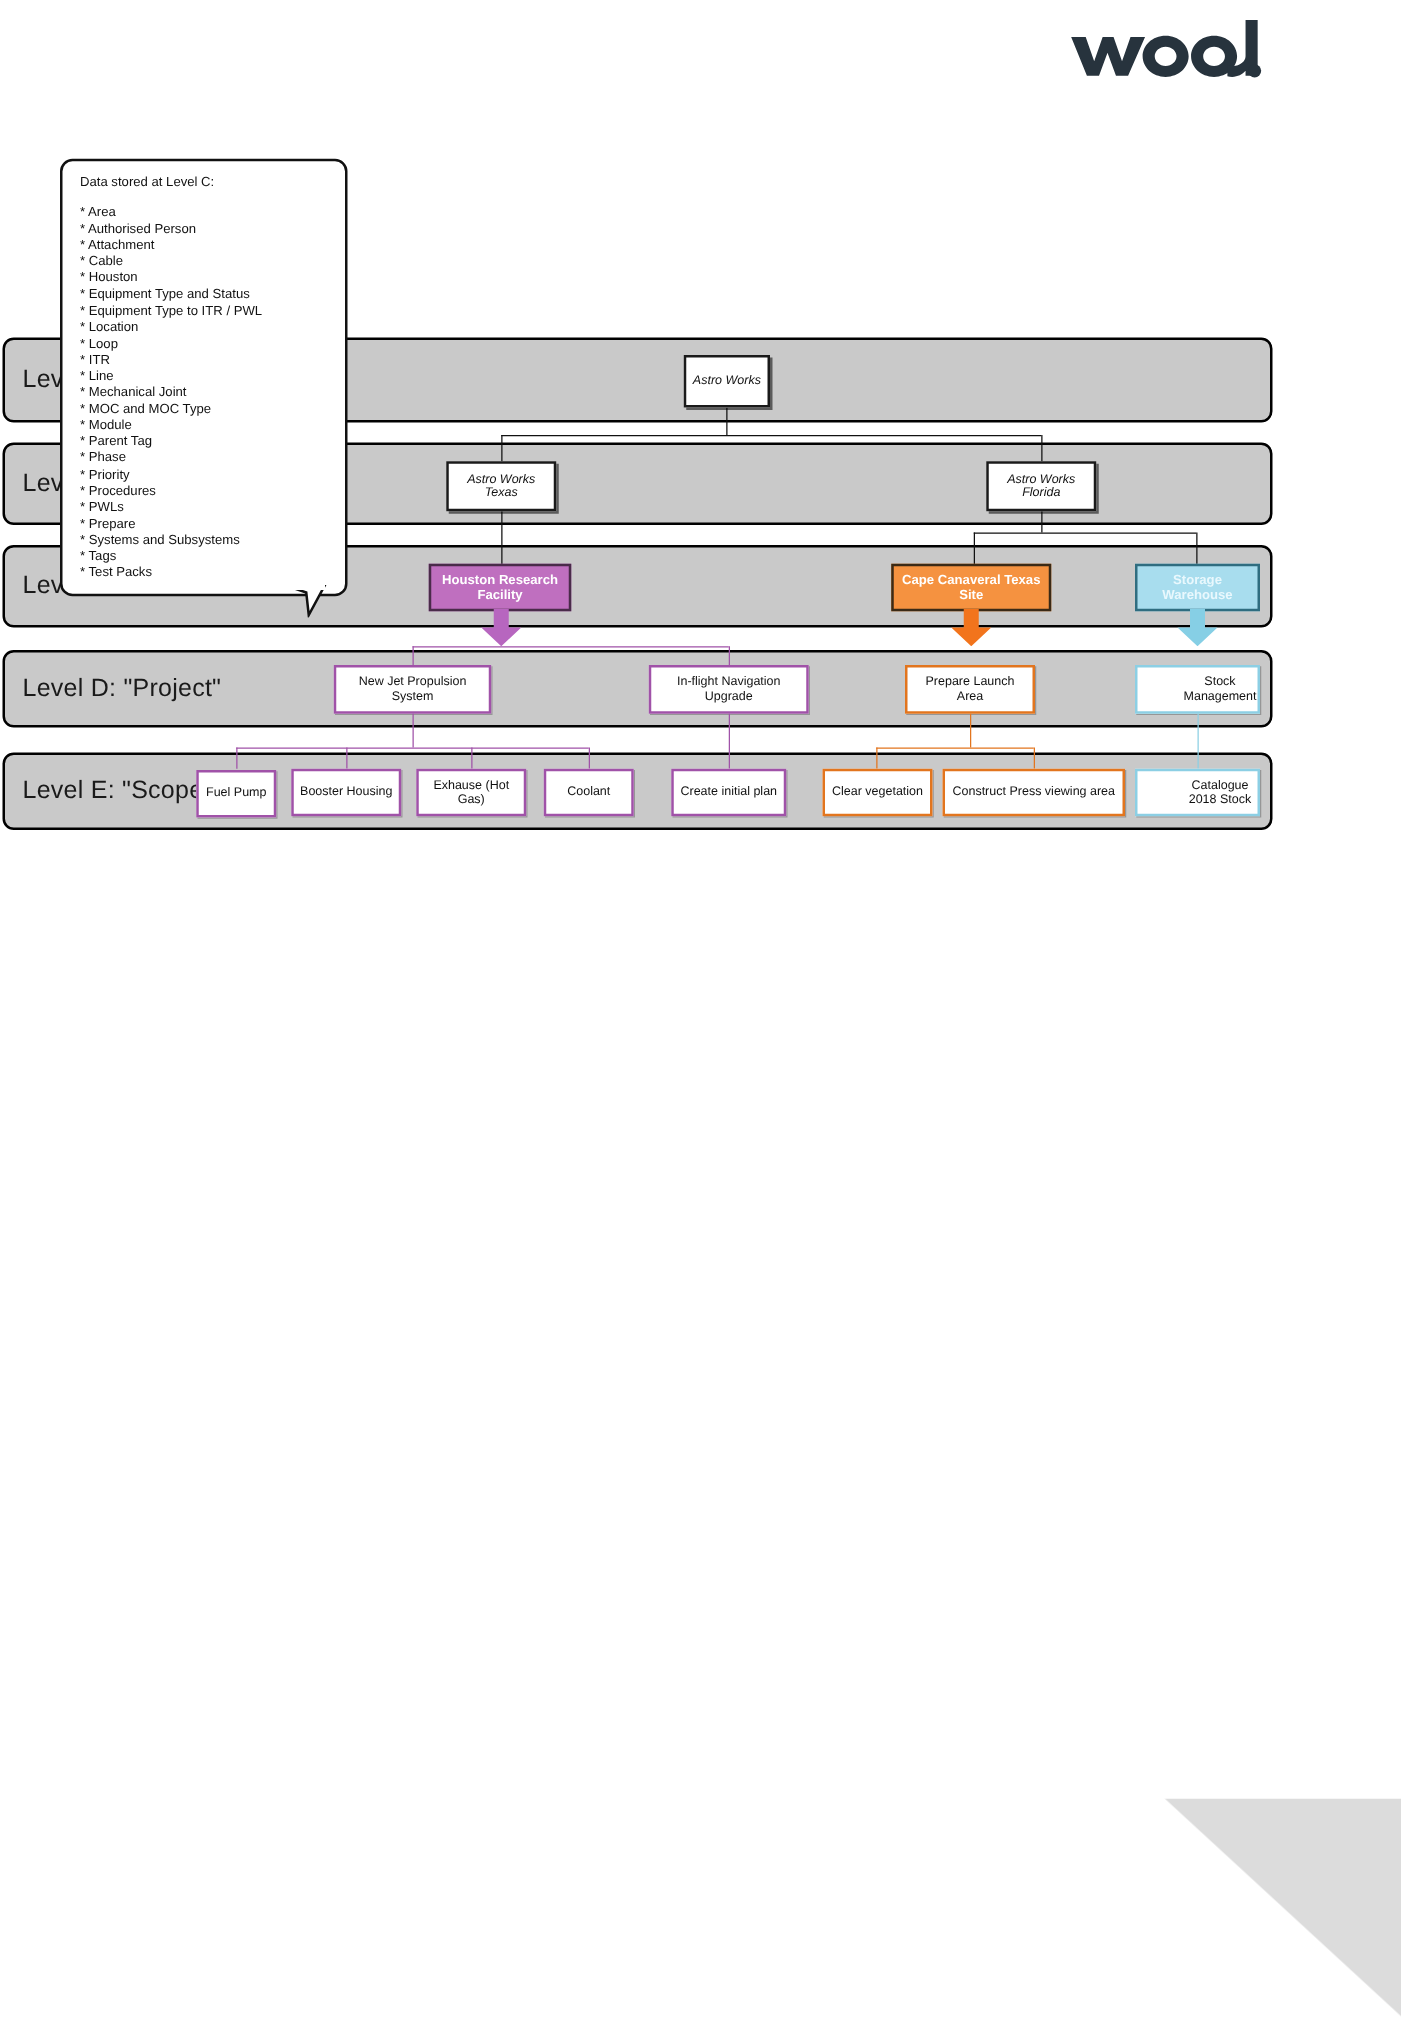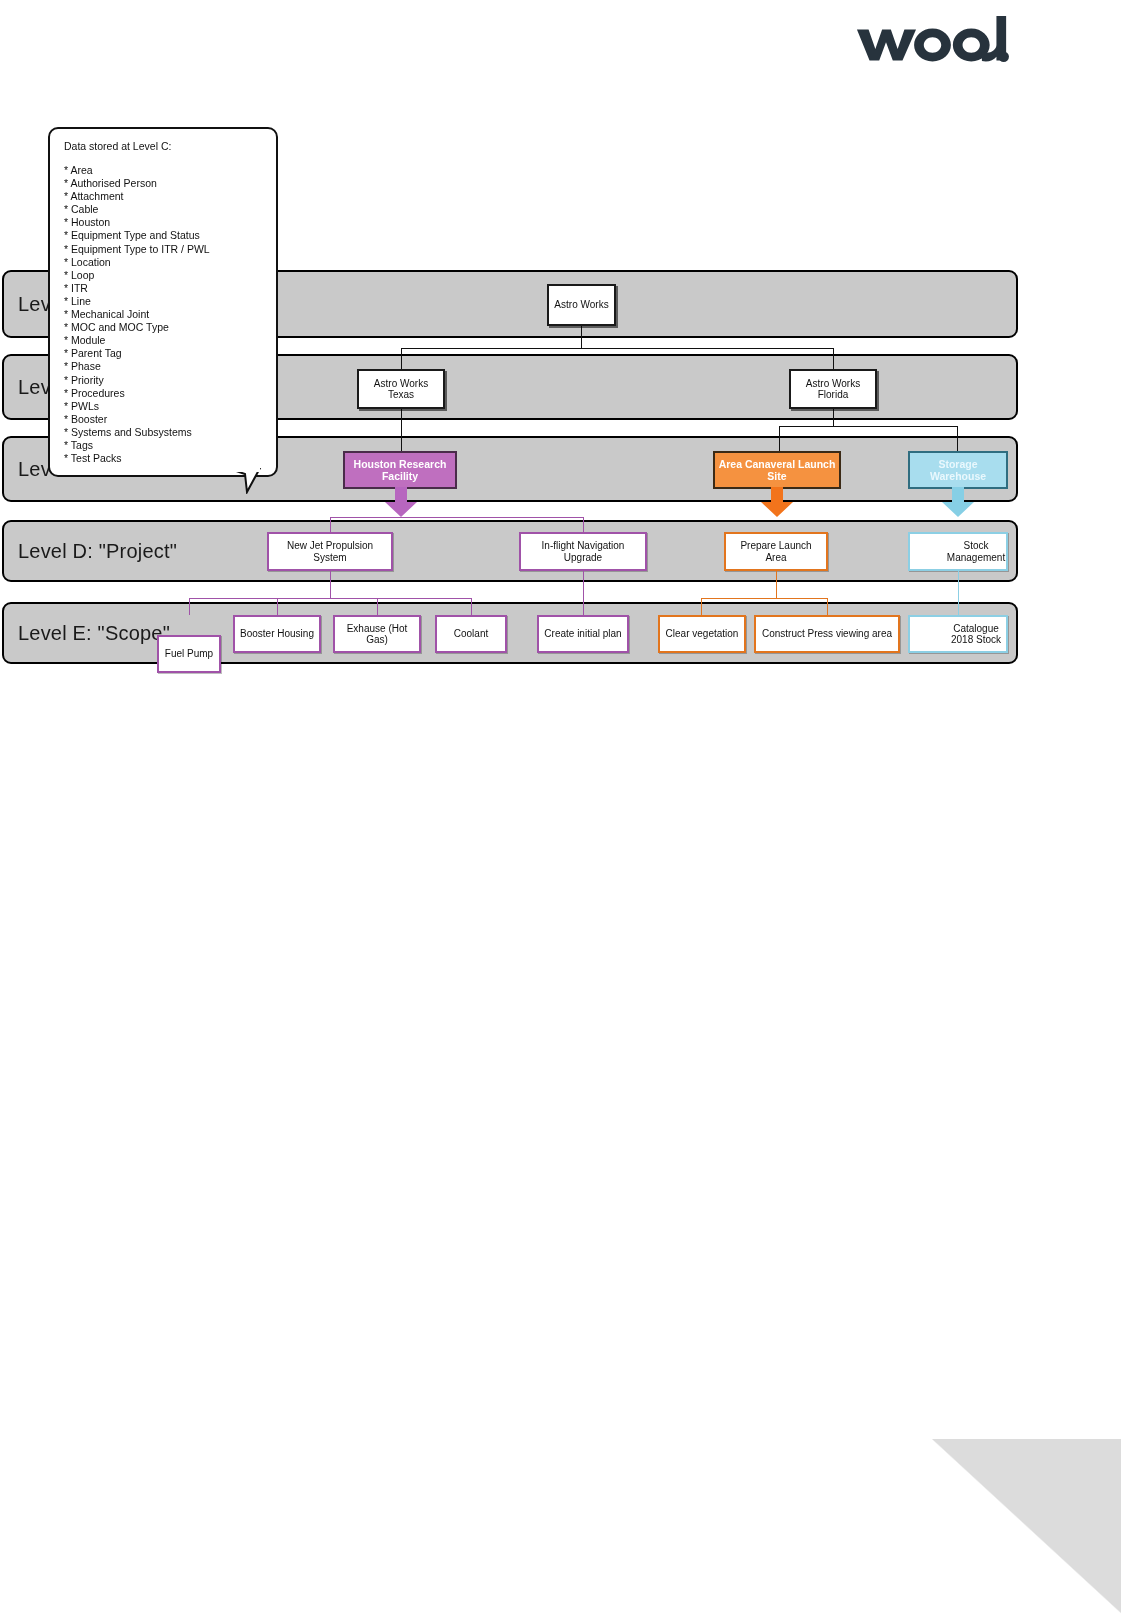--- a/index.html
+++ b/index.html
@@ -19,21 +19,21 @@
         border-radius:9px;box-sizing:border-box;}
   .band .band-label{position:absolute;left:14px;top:50%;transform:translateY(-50%);
         font-size:20px;color:#1a1a1a;letter-spacing:.2px;white-space:nowrap;}
 
   
   .node{position:absolute;box-sizing:border-box;display:flex;align-items:center;
         justify-content:center;text-align:center;line-height:1.15;}
   .node span{display:block;padding:0 3px;}
 
   .node.plain{background:#fff;border:2px solid #1a1a1a;
-              box-shadow:2px 2px 0 rgba(0,0,0,.55);font-size:10px;color:#111;}
+              box-shadow:2px 2px 0 rgba(0,0,0,.55);font-size:10px;color:#111;font-style:italic;}
 
   .node.c-purple{background:#bf6fbf;border:2px solid #4a2b4a;color:#fff;font-size:10.5px;font-weight:bold;}
   .node.c-orange{background:#f59240;border:2px solid #3b2a16;color:#fff;font-size:10.5px;font-weight:bold;}
   .node.c-blue{background:#a8ddee;border:2px solid #2f6d80;color:#e9f8fd;font-size:10.5px;font-weight:bold;}
 
   .node.d-purple,.node.e-purple{background:#fff;border:2px solid #a052a8;color:#111;font-size:10px;}
   .node.d-orange,.node.e-orange{background:#fff;border:2px solid #e2751e;color:#111;font-size:10px;}
   .node.d-blue,.node.e-blue{background:#fff;border:2px solid #8ccfe4;color:#111;font-size:10px;padding-left:36px;}
   .node.d-purple,.node.d-orange,.node.d-blue{box-shadow:1px 1px 0 rgba(0,0,0,.25);}
   .node.e-purple,.node.e-orange,.node.e-blue{box-shadow:1px 1px 0 rgba(0,0,0,.25);}
@@ -112,21 +112,21 @@
     <span>Astro Works Texas</span>
   </div>
   <div class="node plain" style="left:789px;top:369px;width:88px;height:40px;">
     <span>Astro Works Florida</span>
   </div>
 
   <div class="node c-purple" style="left:343px;top:451px;width:114px;height:38px;">
     <span>Houston Research Facility</span>
   </div>
   <div class="node c-orange" style="left:713px;top:451px;width:128px;height:38px;">
-    <span>Area Canaveral Launch Site</span>
+    <span>Cape Canaveral Texas Site</span>
   </div>
   <div class="node c-blue" style="left:908px;top:451px;width:100px;height:38px;">
     <span>Storage Warehouse</span>
   </div>
 
   <div class="bigarrow" style="left:384px;top:487px;height:30px;">
     <svg viewBox="0 0 34 30" preserveAspectRatio="none">
         <polygon points="11,0 23,0 23,15 33,15 17,30 1,15 11,15" fill="#b766bf"></polygon>
       </svg>
   </div>
@@ -167,21 +167,21 @@
 
   <div class="conn v k-purple" style="left:583px;top:571px;height:44px;"></div>
 
   <div class="conn v k-orange" style="left:776px;top:571px;height:27px;"></div>
   <div class="conn h k-orange" style="left:701px;top:598px;width:126px;"></div>
   <div class="conn v k-orange" style="left:701px;top:598px;height:17px;"></div>
   <div class="conn v k-orange" style="left:827px;top:598px;height:17px;"></div>
 
   <div class="conn v k-blue" style="left:958px;top:571px;height:44px;"></div>
 
-  <div class="node e-purple" style="left:157px;top:635px;width:64px;height:38px;">
+  <div class="node e-purple" style="left:157px;top:616px;width:64px;height:38px;">
     <span>Fuel Pump</span>
   </div>
   <div class="node e-purple" style="left:233px;top:615px;width:88px;height:38px;">
     <span>Booster Housing</span>
   </div>
   <div class="node e-purple" style="left:333px;top:615px;width:88px;height:38px;">
     <span>Exhause (Hot Gas)</span>
   </div>
   <div class="node e-purple" style="left:435px;top:615px;width:72px;height:38px;align-items:center;">
     <span>Coolant</span>
@@ -214,21 +214,21 @@
         <li>* ITR</li>
         <li>* Line</li>
         <li>* Mechanical Joint</li>
         <li>* MOC and MOC Type</li>
         <li>* Module</li>
         <li>* Parent Tag</li>
         <li>* Phase</li>
         <li>* Priority</li>
         <li>* Procedures</li>
         <li>* PWLs</li>
-        <li>* Booster</li>
+        <li>* Prepare</li>
         <li>* Systems and Subsystems</li>
         <li>* Tags</li>
         <li>* Test Packs</li>
       </ul>
   </div>
   <div id="calloutTail">
     <svg viewBox="0 0 26 26" xmlns="http://www.w3.org/2000/svg">
       <polygon points="0,0 24,0 11,24 9,6 0,3" fill="#ffffff" stroke="#111" stroke-width="2"></polygon>
       <rect x="0" y="0" width="24" height="4" fill="#ffffff"></rect>
     </svg>

